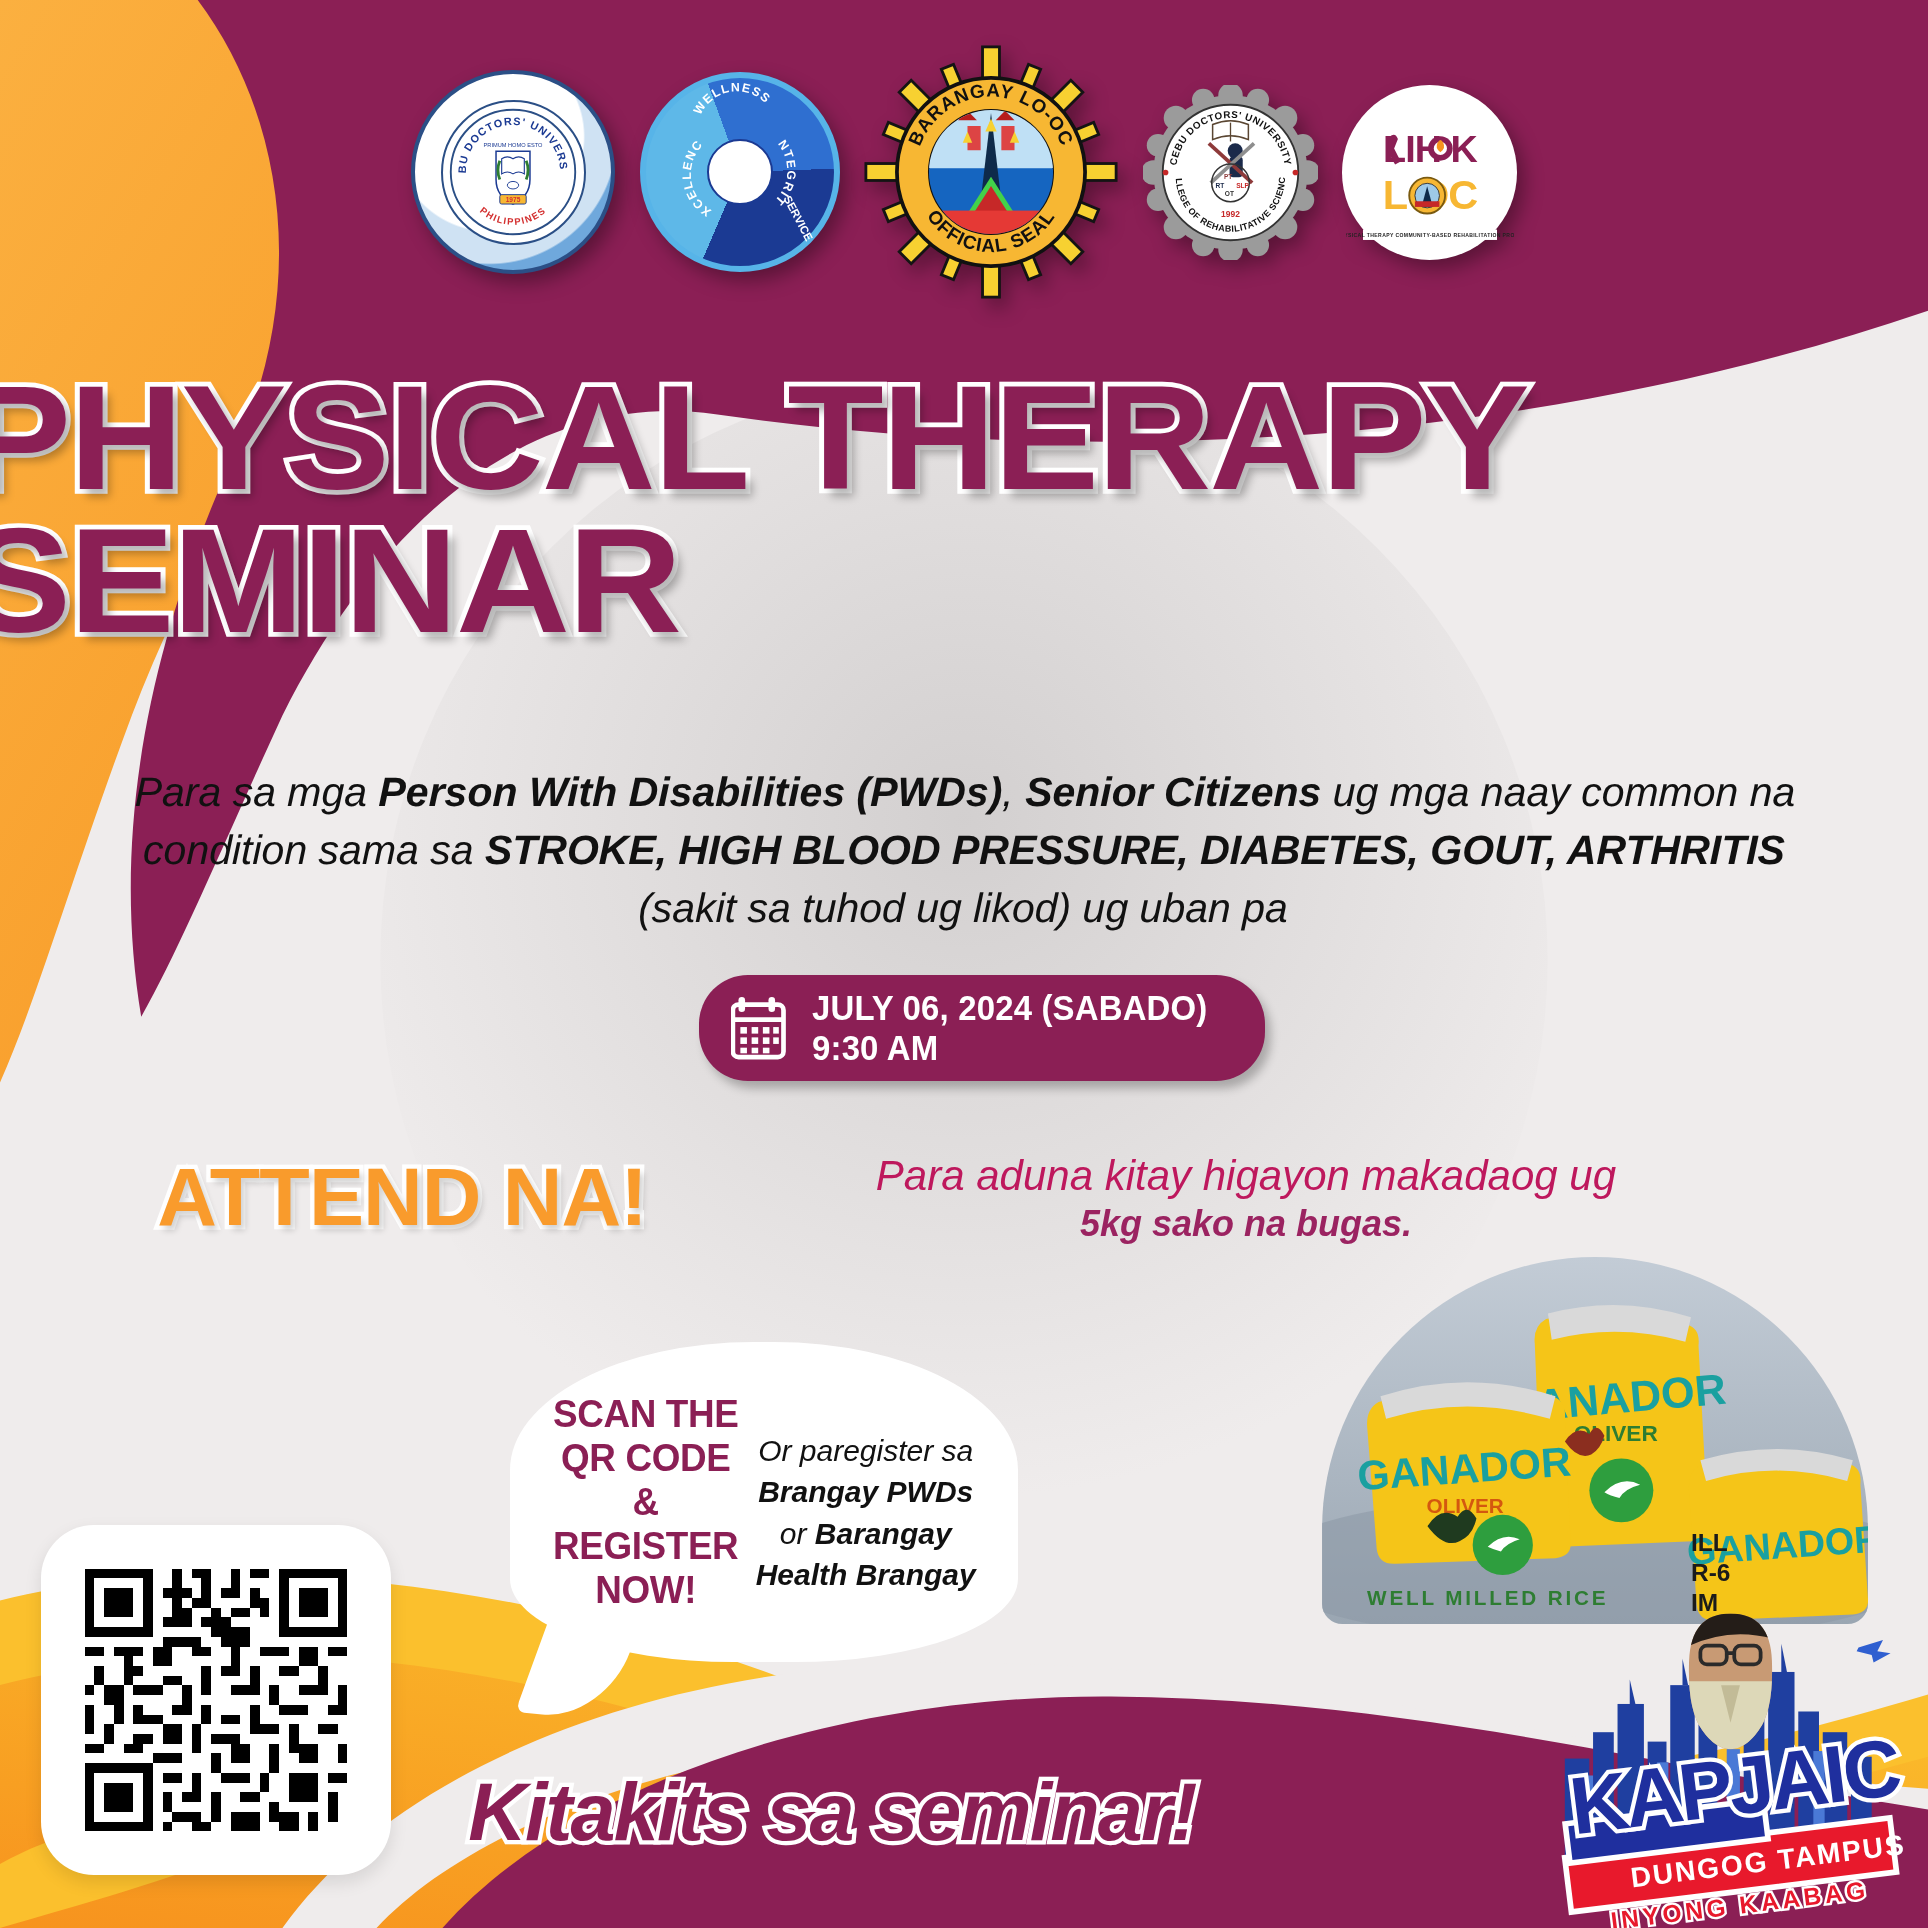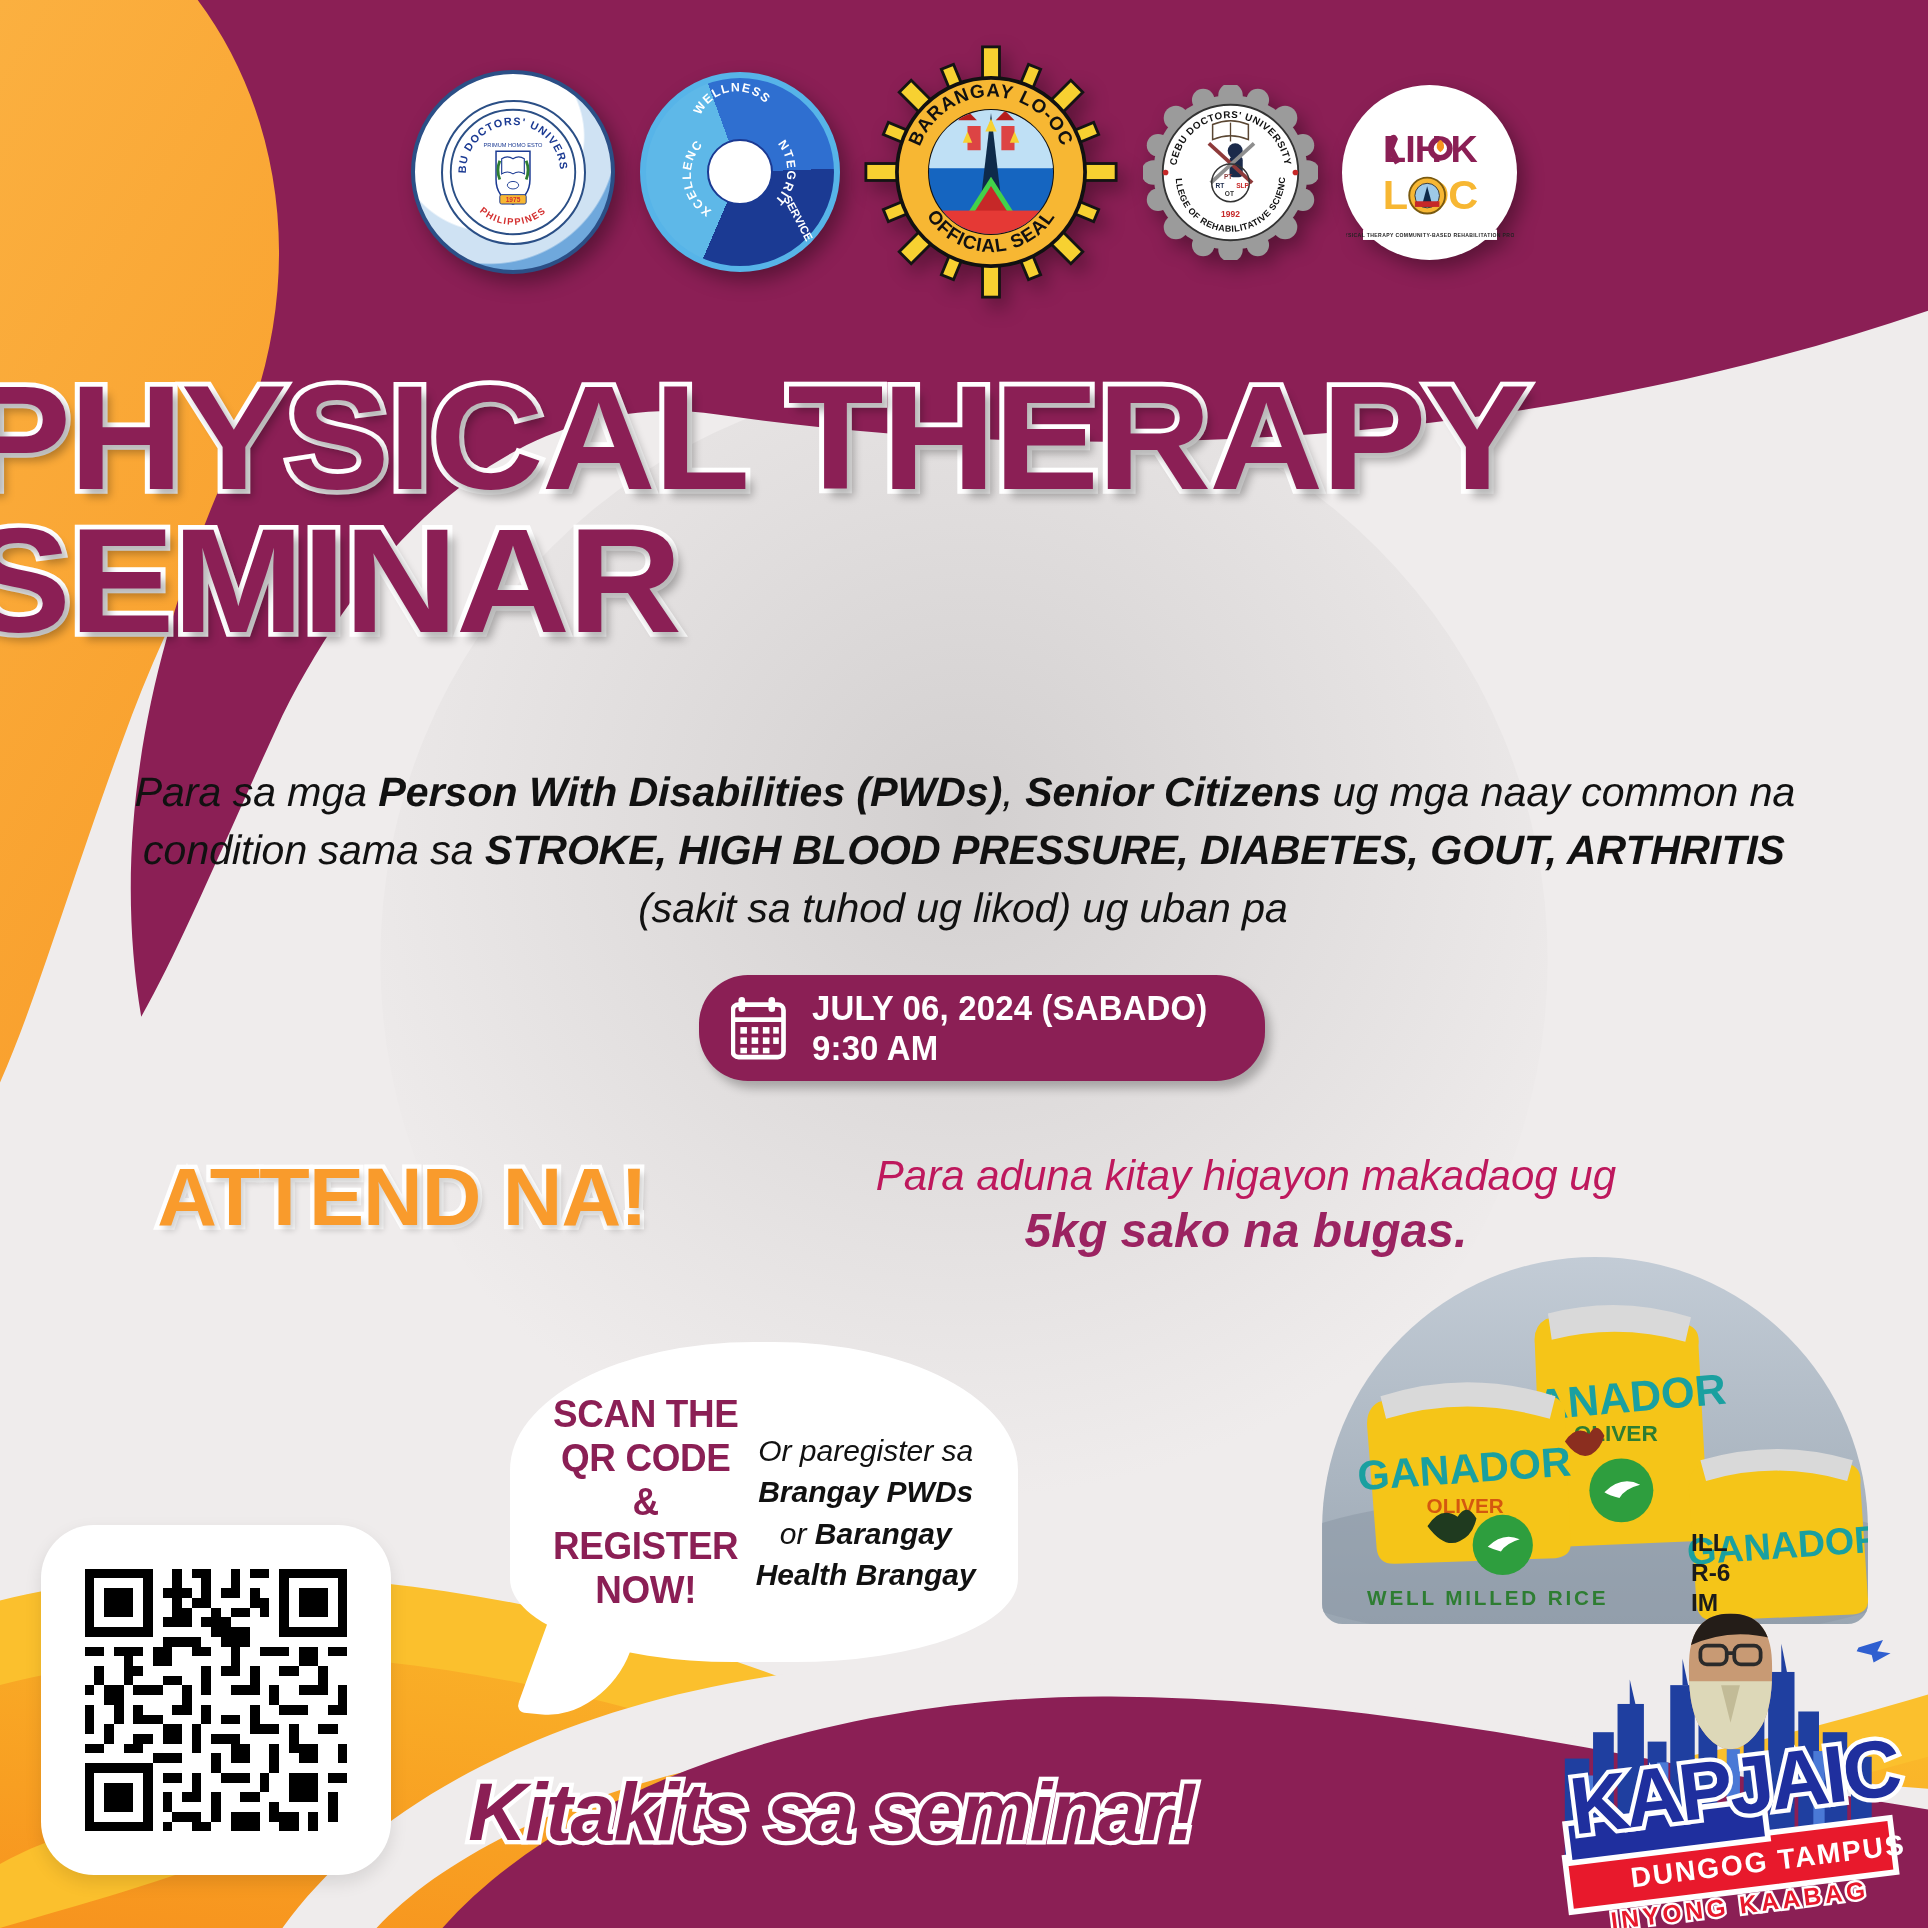--- a/index.html
+++ b/index.html
@@ -80,21 +80,21 @@
   
   .attend-row{position:absolute;left:0;right:4px;top:1151px;z-index:9;display:flex;align-items:flex-start;gap:48px;}
   .attend{
     margin-left:162px;font-size:81px;font-weight:700;color:#F99B2C;
     -webkit-text-stroke:8.5px #ffffff;paint-order:stroke fill;
     letter-spacing:-0.9px;transform:scaleX(1.02);white-space:nowrap;
     text-shadow:3.8px 4.7px 6.6px rgba(0,0,0,.18);
   }
   .prize{margin-left:38px;flex:1;text-align:center;padding-right:160px;}
   .prize .p1{font-size:42px;font-style:italic;color:#be185d;line-height:1.2;}
-  .prize .p2{font-size:48px;font-style:italic;font-weight:700;color:#9B2361;line-height:1.25;}
+  .prize .p2{font-size:36px;font-style:italic;font-weight:700;color:#9B2361;line-height:1.25;}
 
   
   .rice{
     position:absolute;left:1322px;top:1257px;width:546px;height:367px;z-index:6;
     border-radius:282px 282px 21px 21px;overflow:hidden;
   }
 
   
   .bubble{
     position:absolute;left:510px;top:1342px;width:508px;height:320px;z-index:10;

